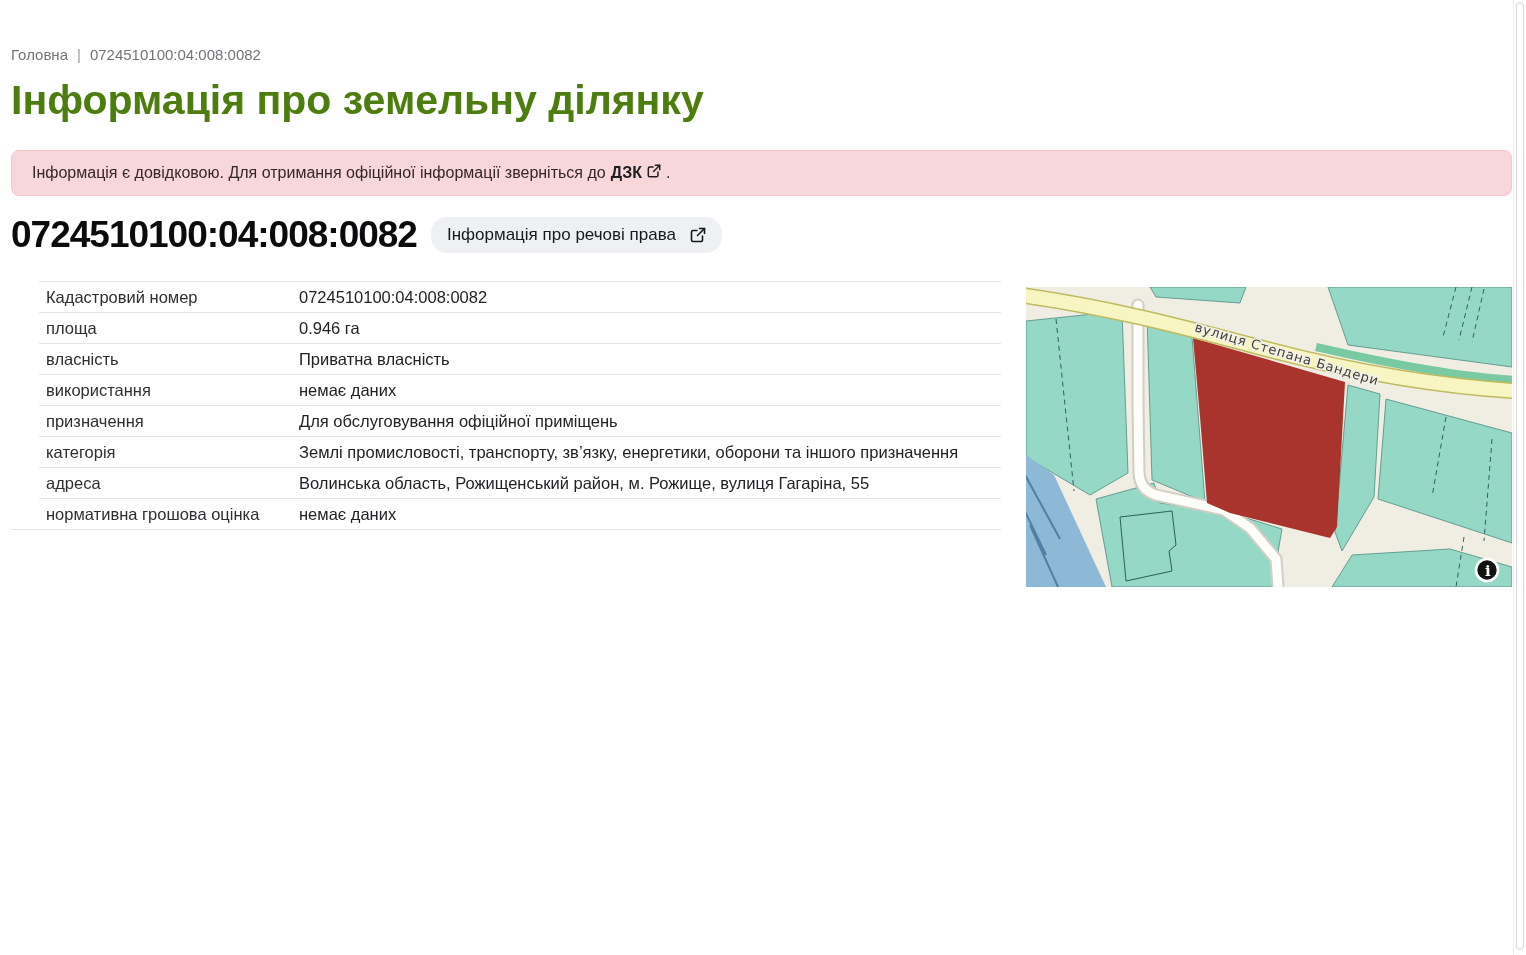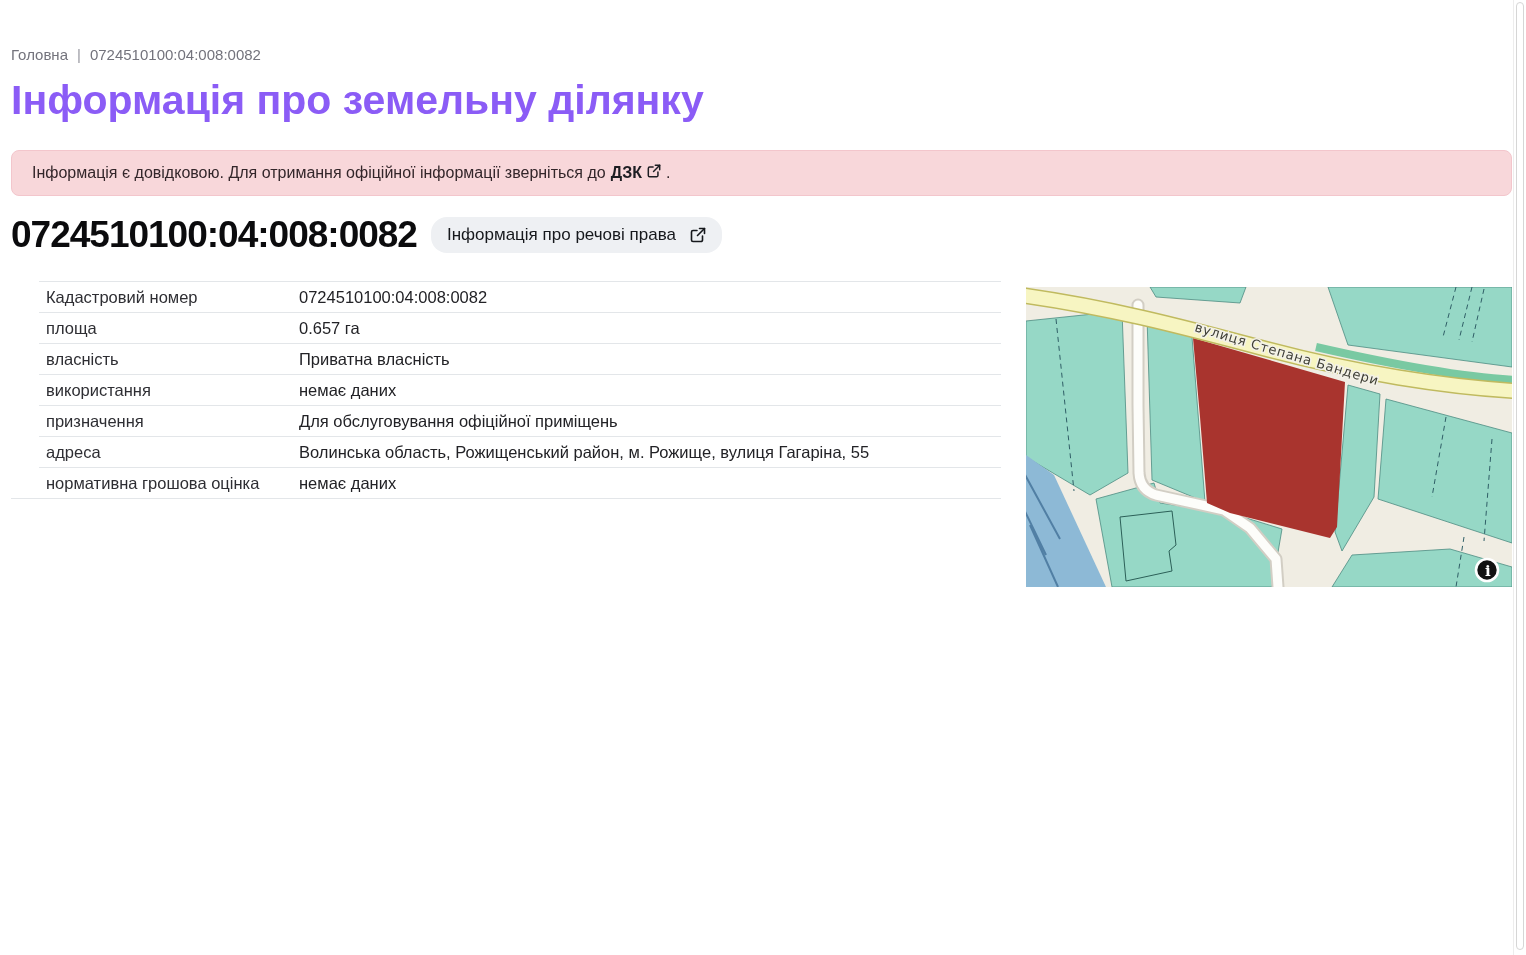--- a/index.html
+++ b/index.html
@@ -6,21 +6,21 @@
   html,body { background:#fff; }
   body { font-family:"Liberation Sans","DejaVu Sans",sans-serif; color:#2b2b30; }
   .page { position:relative; width:1526px; height:955px; background:#fff; overflow:hidden; }
   .content { padding:46px 14px 0 11px; }
 
   
   .breadcrumb { font-size:15px; color:#73737c; display:flex; gap:9px; align-items:center;text-align:right; }
   .breadcrumb .sep { color:#9a9aa2; }
 
   
-  h1.title { margin-top:15px; font-size:41px; line-height:1.1; font-weight:700; color:#8b5cf6; letter-spacing:0; }
+  h1.title { margin-top:15px; font-size:41px; line-height:1.1; font-weight:700; color:#4d7c0f; letter-spacing:0; }
 
   
   .alert { margin-top:27px; background:#f8d7da; border:1px solid #f3c6cc; border-radius:8px;
            padding:13px 20px; font-size:16px; color:#33262a; display:flex; align-items:center; gap:5px; flex-wrap:wrap; }
   .alert a.dzk { color:#1d1d22; font-weight:700; text-decoration:none; display:inline-flex; align-items:center; gap:5px; }
   .alert .ext-ico { display:inline-block; }
 
   
   .parcel-head { margin-top:18px; display:flex; align-items:center; gap:14px; }
   .parcel-number { font-size:37px; font-weight:700; letter-spacing:-1px; color:#0b0b0d; }
@@ -89,33 +89,37 @@
       </button>
     </div>
 
     <div class="details">
       <div class="row">
         <div class="lbl">Кадастровий номер</div>
         <div class="val">0724510100:04:008:0082</div>
       </div>
       <div class="row">
         <div class="lbl">площа</div>
-        <div class="val">0.657 га</div>
+        <div class="val">0.946 га</div>
       </div>
       <div class="row">
         <div class="lbl">власність</div>
         <div class="val">Приватна власність</div>
       </div>
       <div class="row">
         <div class="lbl">використання</div>
         <div class="val">немає даних</div>
       </div>
       <div class="row">
         <div class="lbl">призначення</div>
         <div class="val">Для обслуговування офіційної приміщень</div>
+      </div>
+      <div class="row">
+        <div class="lbl">категорія</div>
+        <div class="val">Землі промисловості, транспорту, зв’язку, енергетики, оборони та іншого призначення</div>
       </div>
       <div class="row">
         <div class="lbl">адреса</div>
         <div class="val">Волинська область, Рожищенський район, м. Рожище, вулиця Гагаріна, 55</div>
       </div>
       <div class="row">
         <div class="lbl">нормативна грошова оцінка</div>
         <div class="val">немає даних</div>
       </div>
     </div>

